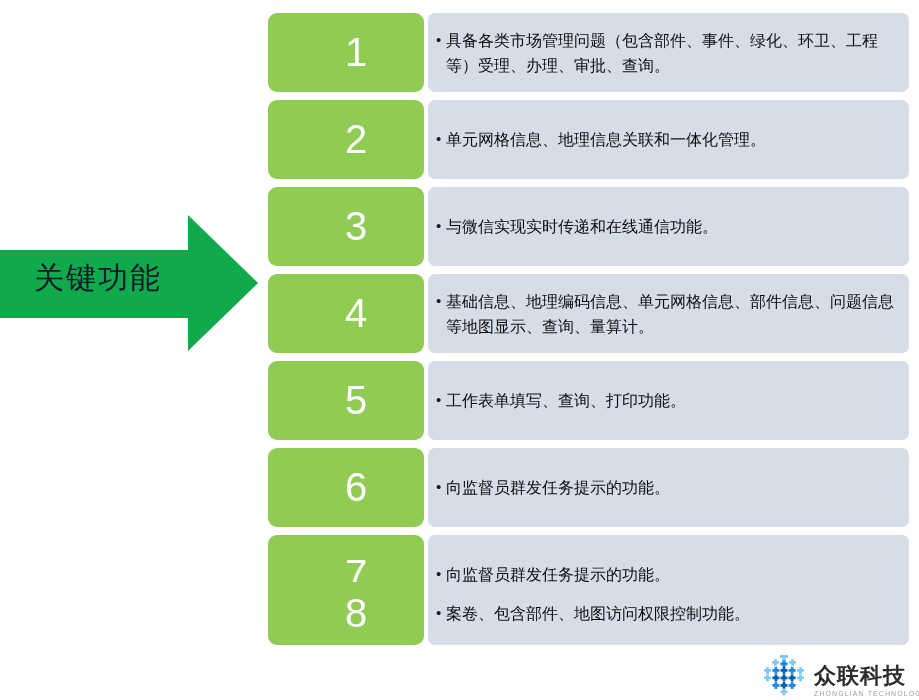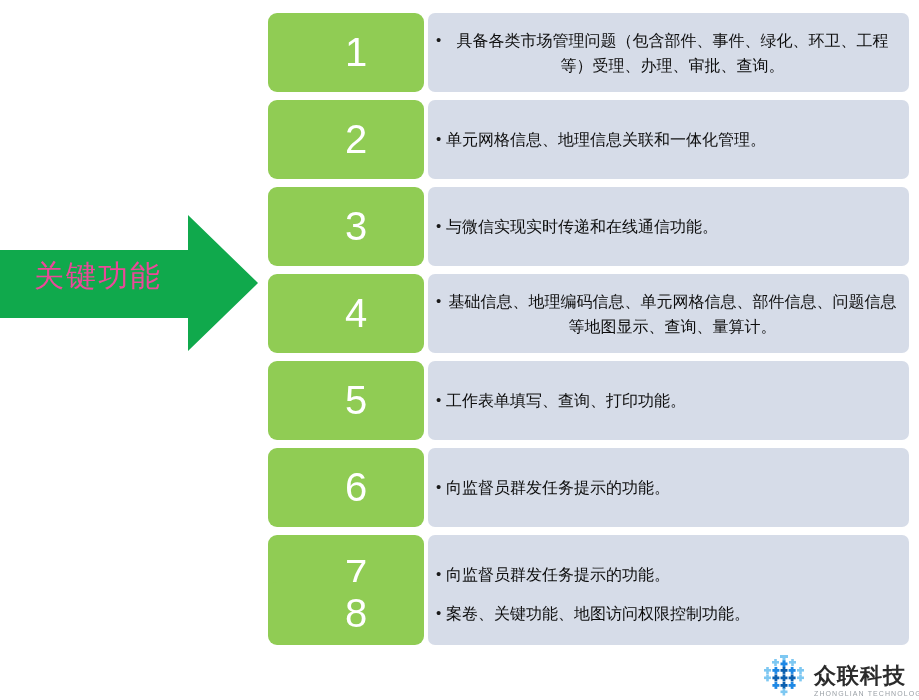--- a/index.html
+++ b/index.html
@@ -37,22 +37,22 @@
     left: 0;
     top: 0;
     display: block;
   }
   #arrow-label {
     position: absolute;
     left: 0px;
     top: 50px;
     width: 196px;
     text-align: center;
-    color: #ec4899;
-    font-family: Liberation Mono, monospace;
+    color: #0f172a;
+    font-family: Liberation Serif, serif;
     font-size: 30px;
     letter-spacing: 2px;
     line-height: 40px;
     white-space: nowrap;
   }
 
   
   #rows {
     position: absolute;
     left: 0;
@@ -108,21 +108,20 @@
     font-size: 15px;
     line-height: 24px;
     margin-right: 1px;
   }
   .panel-text {
     color: #0d0d0d;
     font-family: "DejaVu Sans", "Liberation Sans", sans-serif;
     font-size: 16px;
     line-height: 25px;
     letter-spacing: 0px;
-    text-align: center;
   }
 
   
   #logo {
     position: absolute;
     left: 760px;
     top: 648px;
     width: 152px;
     height: 50px;
     display: flex;
@@ -256,21 +255,21 @@
       </div>
     </div>
 
     <div class="row" style="top:582px; height:63px; top:582px;">
       <div class="num-box">
         <span class="num-text">8</span>
       </div>
       <div class="text-panel">
         <div class="bullet-wrap">
           <span class="bullet-dot">•</span>
-          <span class="panel-text">案卷、关键功能、地图访问权限控制功能。</span>
+          <span class="panel-text">案卷、包含部件、地图访问权限控制功能。</span>
         </div>
       </div>
     </div>
 
   </div>
 
   <div id="logo">
     <svg id="logo-mark" viewBox="0 0 48 44">
       <g>
 

